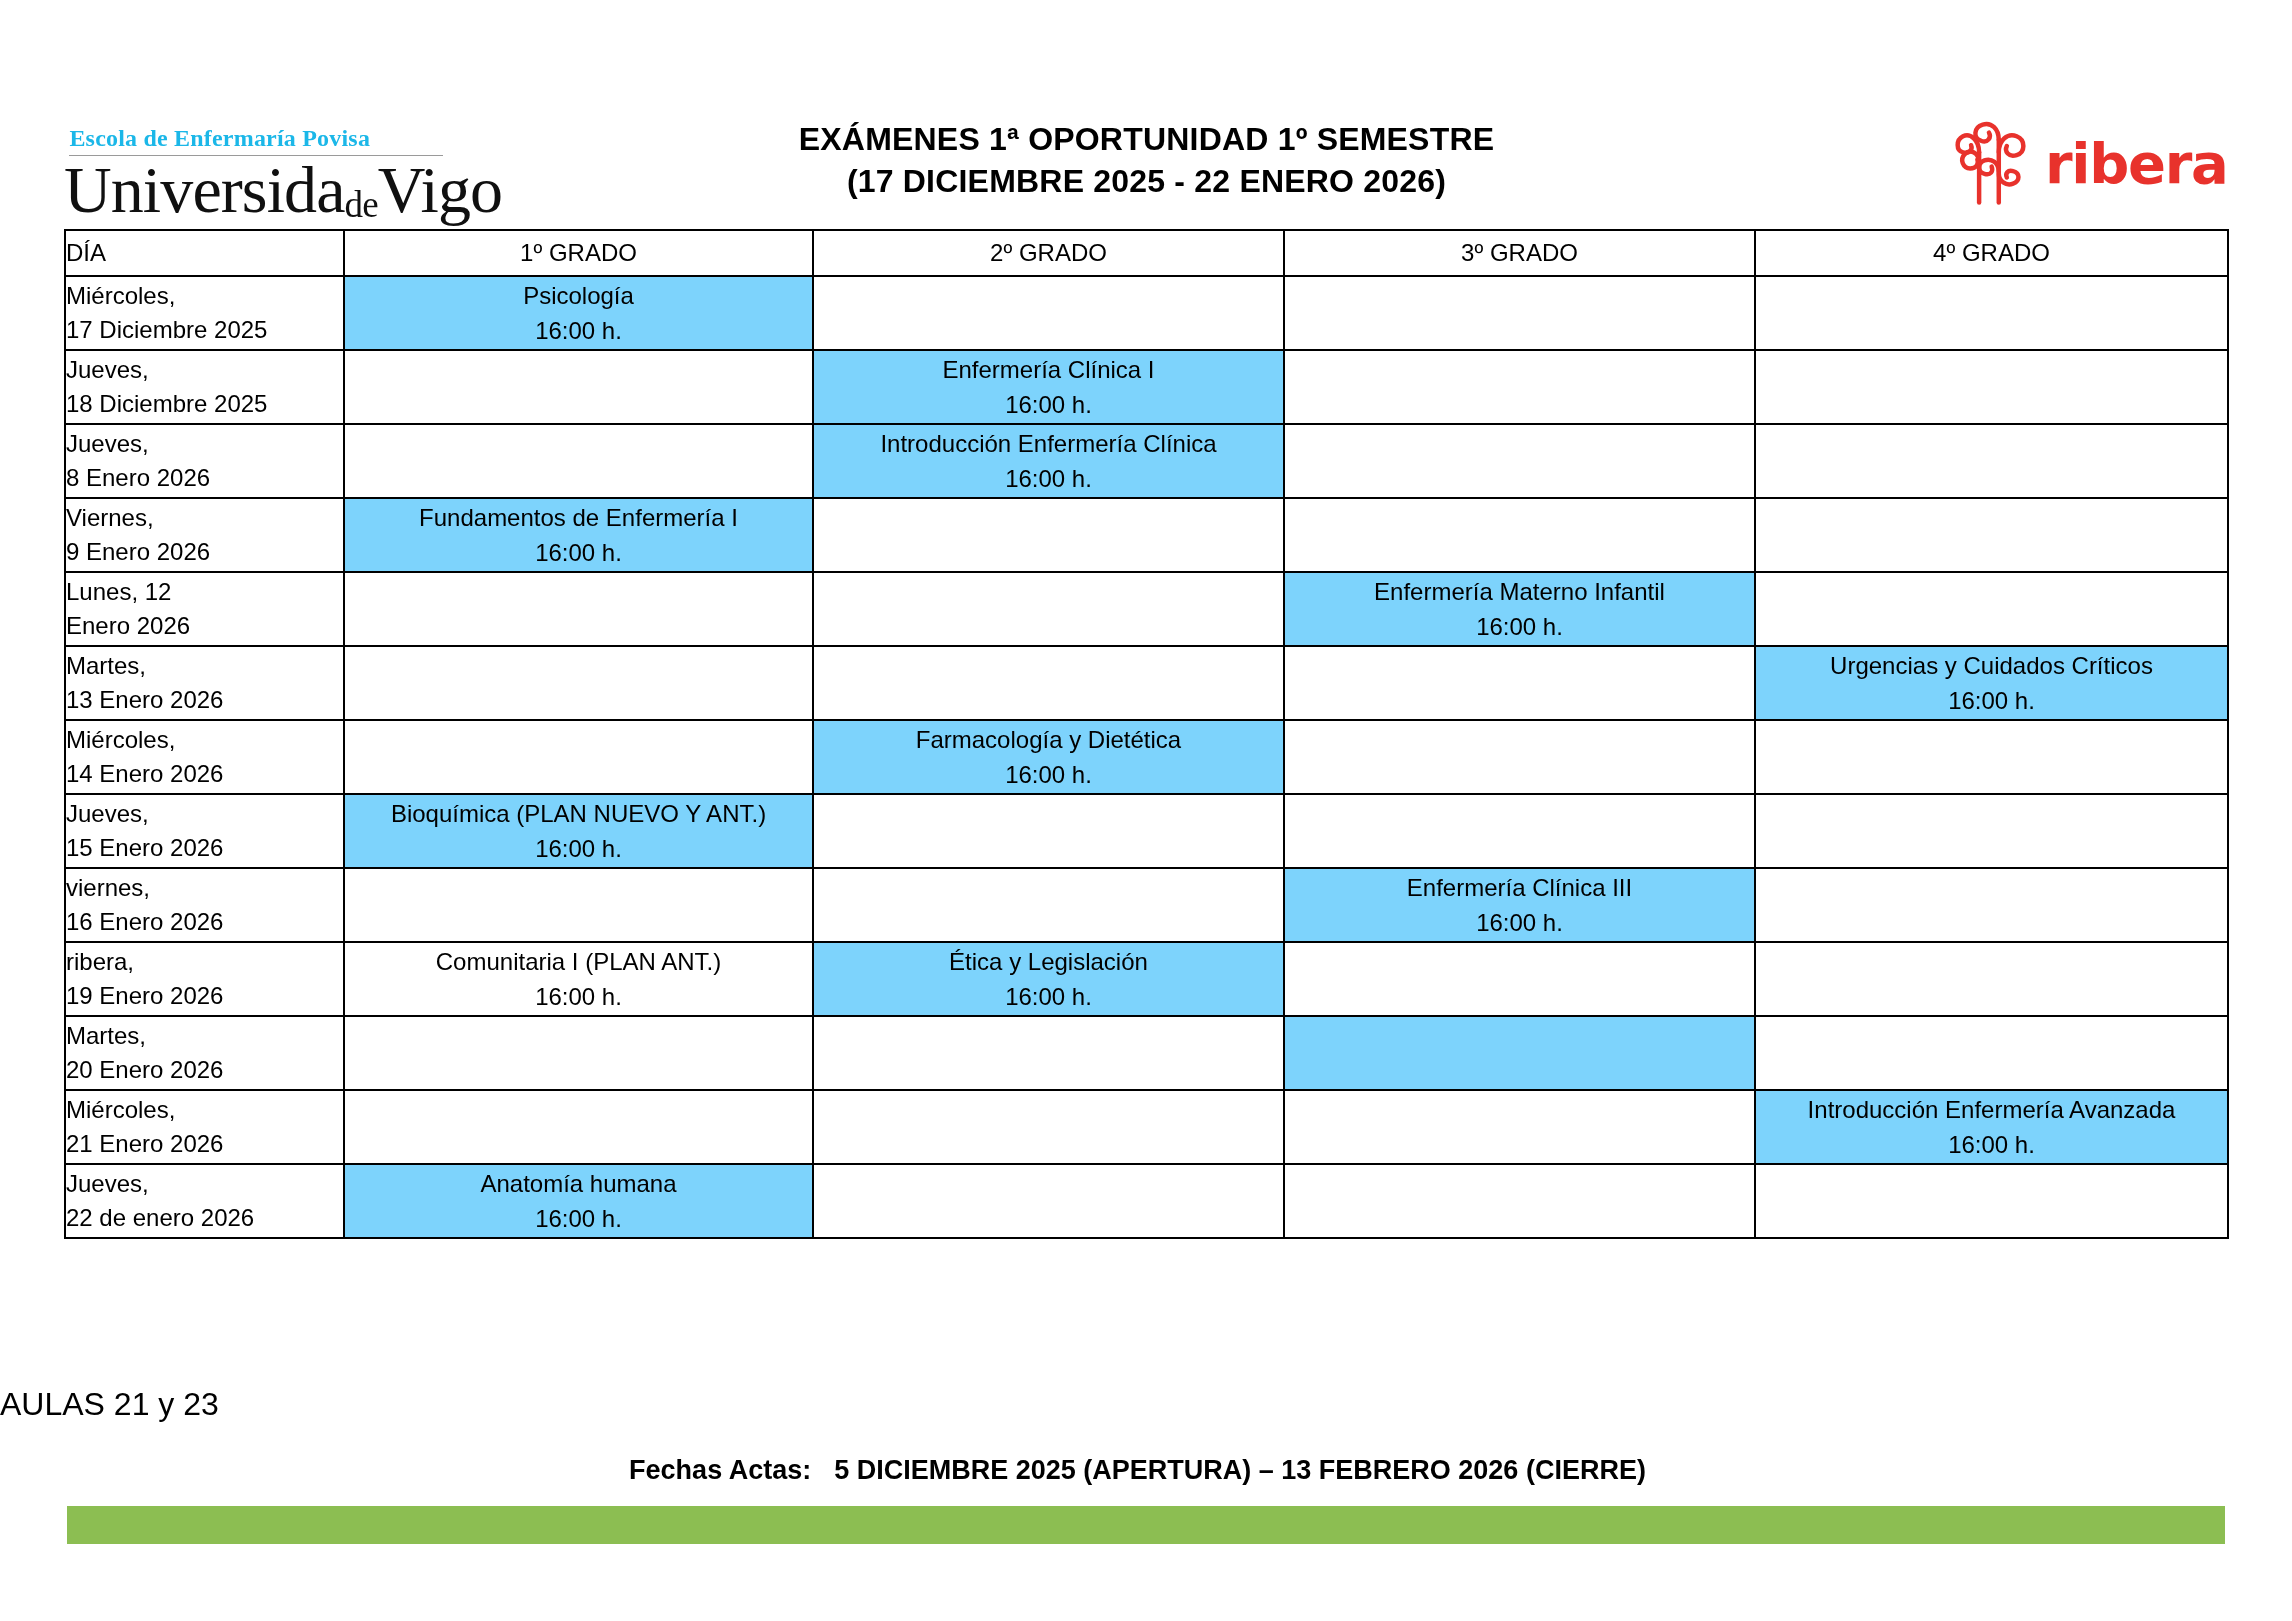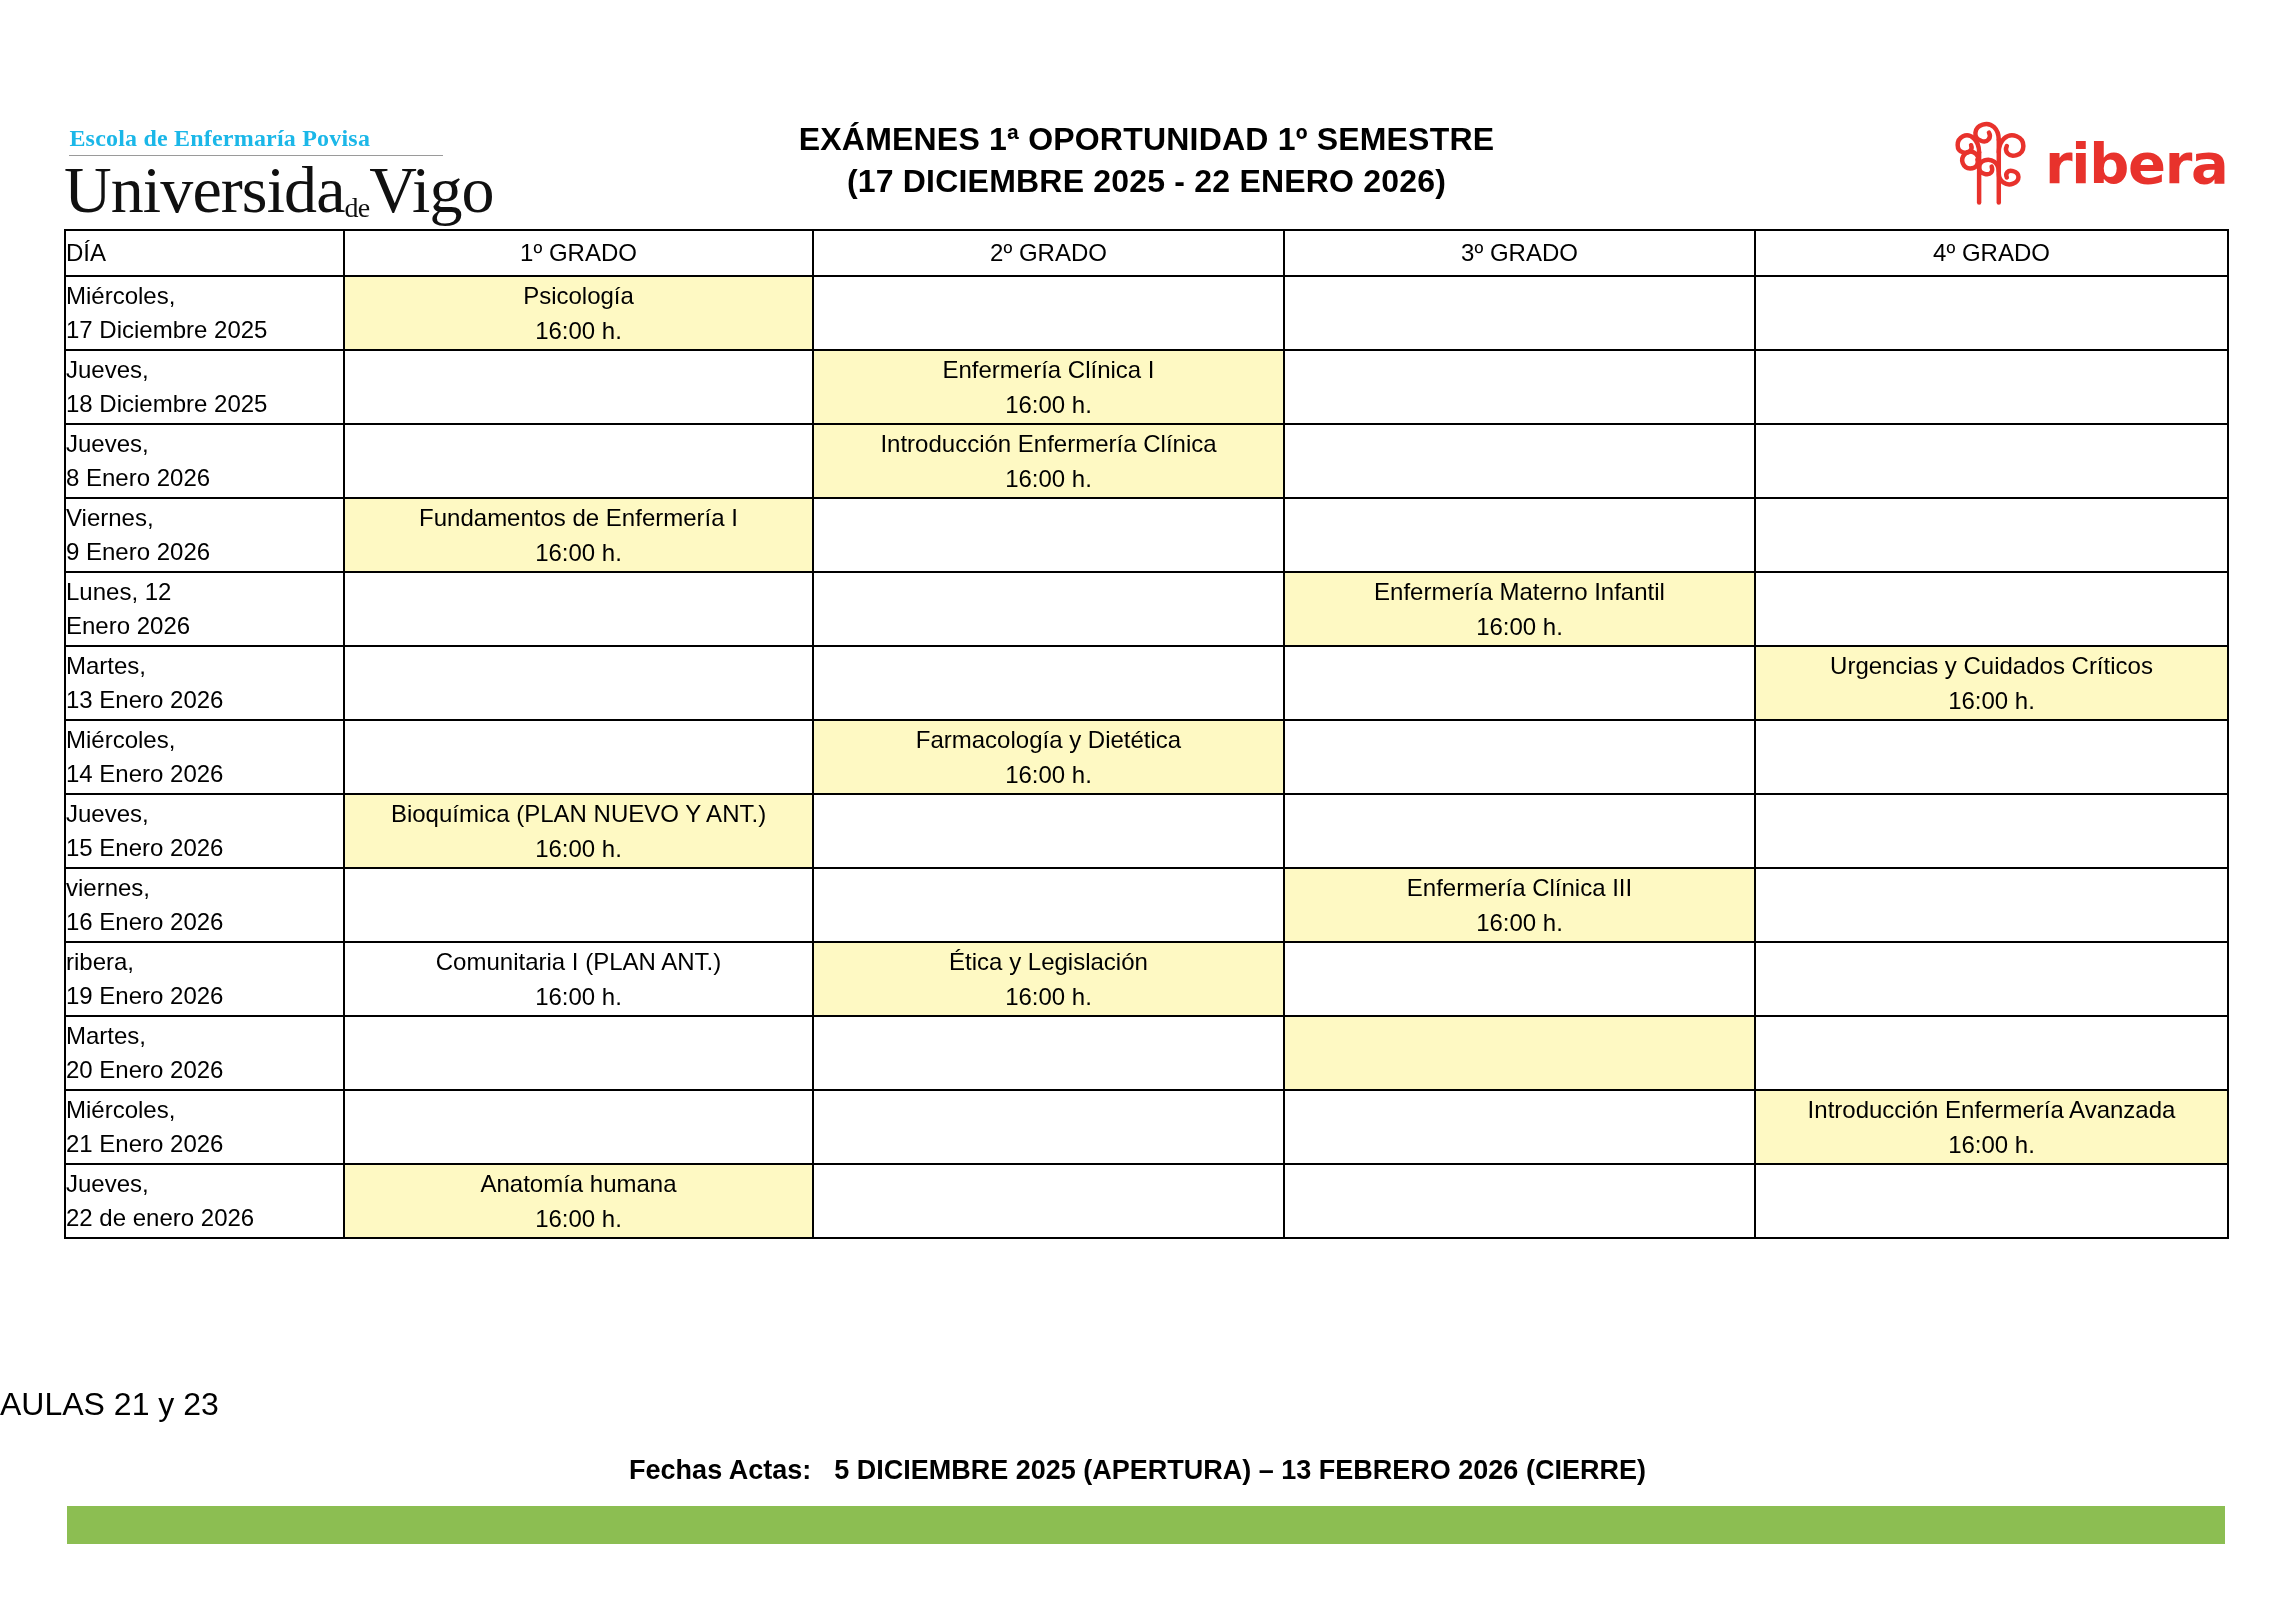--- a/index.html
+++ b/index.html
@@ -34,21 +34,21 @@
   .logo-vigo{
     position:relative;
     font-family:"Liberation Serif", serif;
     font-size:66px;
     color:#101010;
     line-height:1.02;
     white-space:nowrap;
     letter-spacing:-0.9px;
   }
   .logo-vigo .de{
-    font-size:28px;
+    font-size:37px;
     vertical-align:-5.4px;
     letter-spacing:-0.9px;
   }
 
   .title-block{
     position:absolute;left:0;top:118px;width:2293px;text-align:center;
     pointer-events:none;
   }
   .title-line{
     font-weight:bold;font-size:32px;color:#000;letter-spacing:0.2px;
@@ -98,21 +98,21 @@
   .body-row td{height:72px;}
   .cell-day{
     text-align:left;padding:3.6px 0 3.6px 8px;
     line-height:1.42;font-size:24px;
   }
   .cell-day span{display:block;}
   .cell-sub{
     text-align:center;line-height:1.46;font-size:24px;padding:3.6px 5.4px;
   }
   .cell-sub span{display:block;}
-  .shaded{background:#fef9c3;}
+  .shaded{background:#7dd3fc;}
   .red{color:#FF0000;}
 
   
   .aulas{
     position:absolute;left:0;top:1386px;width:2293px;text-align:left;
     font-weight:normal;font-size:32px;color:#000;
   }
   .actas{
     position:absolute;left:0;top:1455px;width:2275px;text-align:center;
     font-weight:bold;font-size:27px;color:#000;

